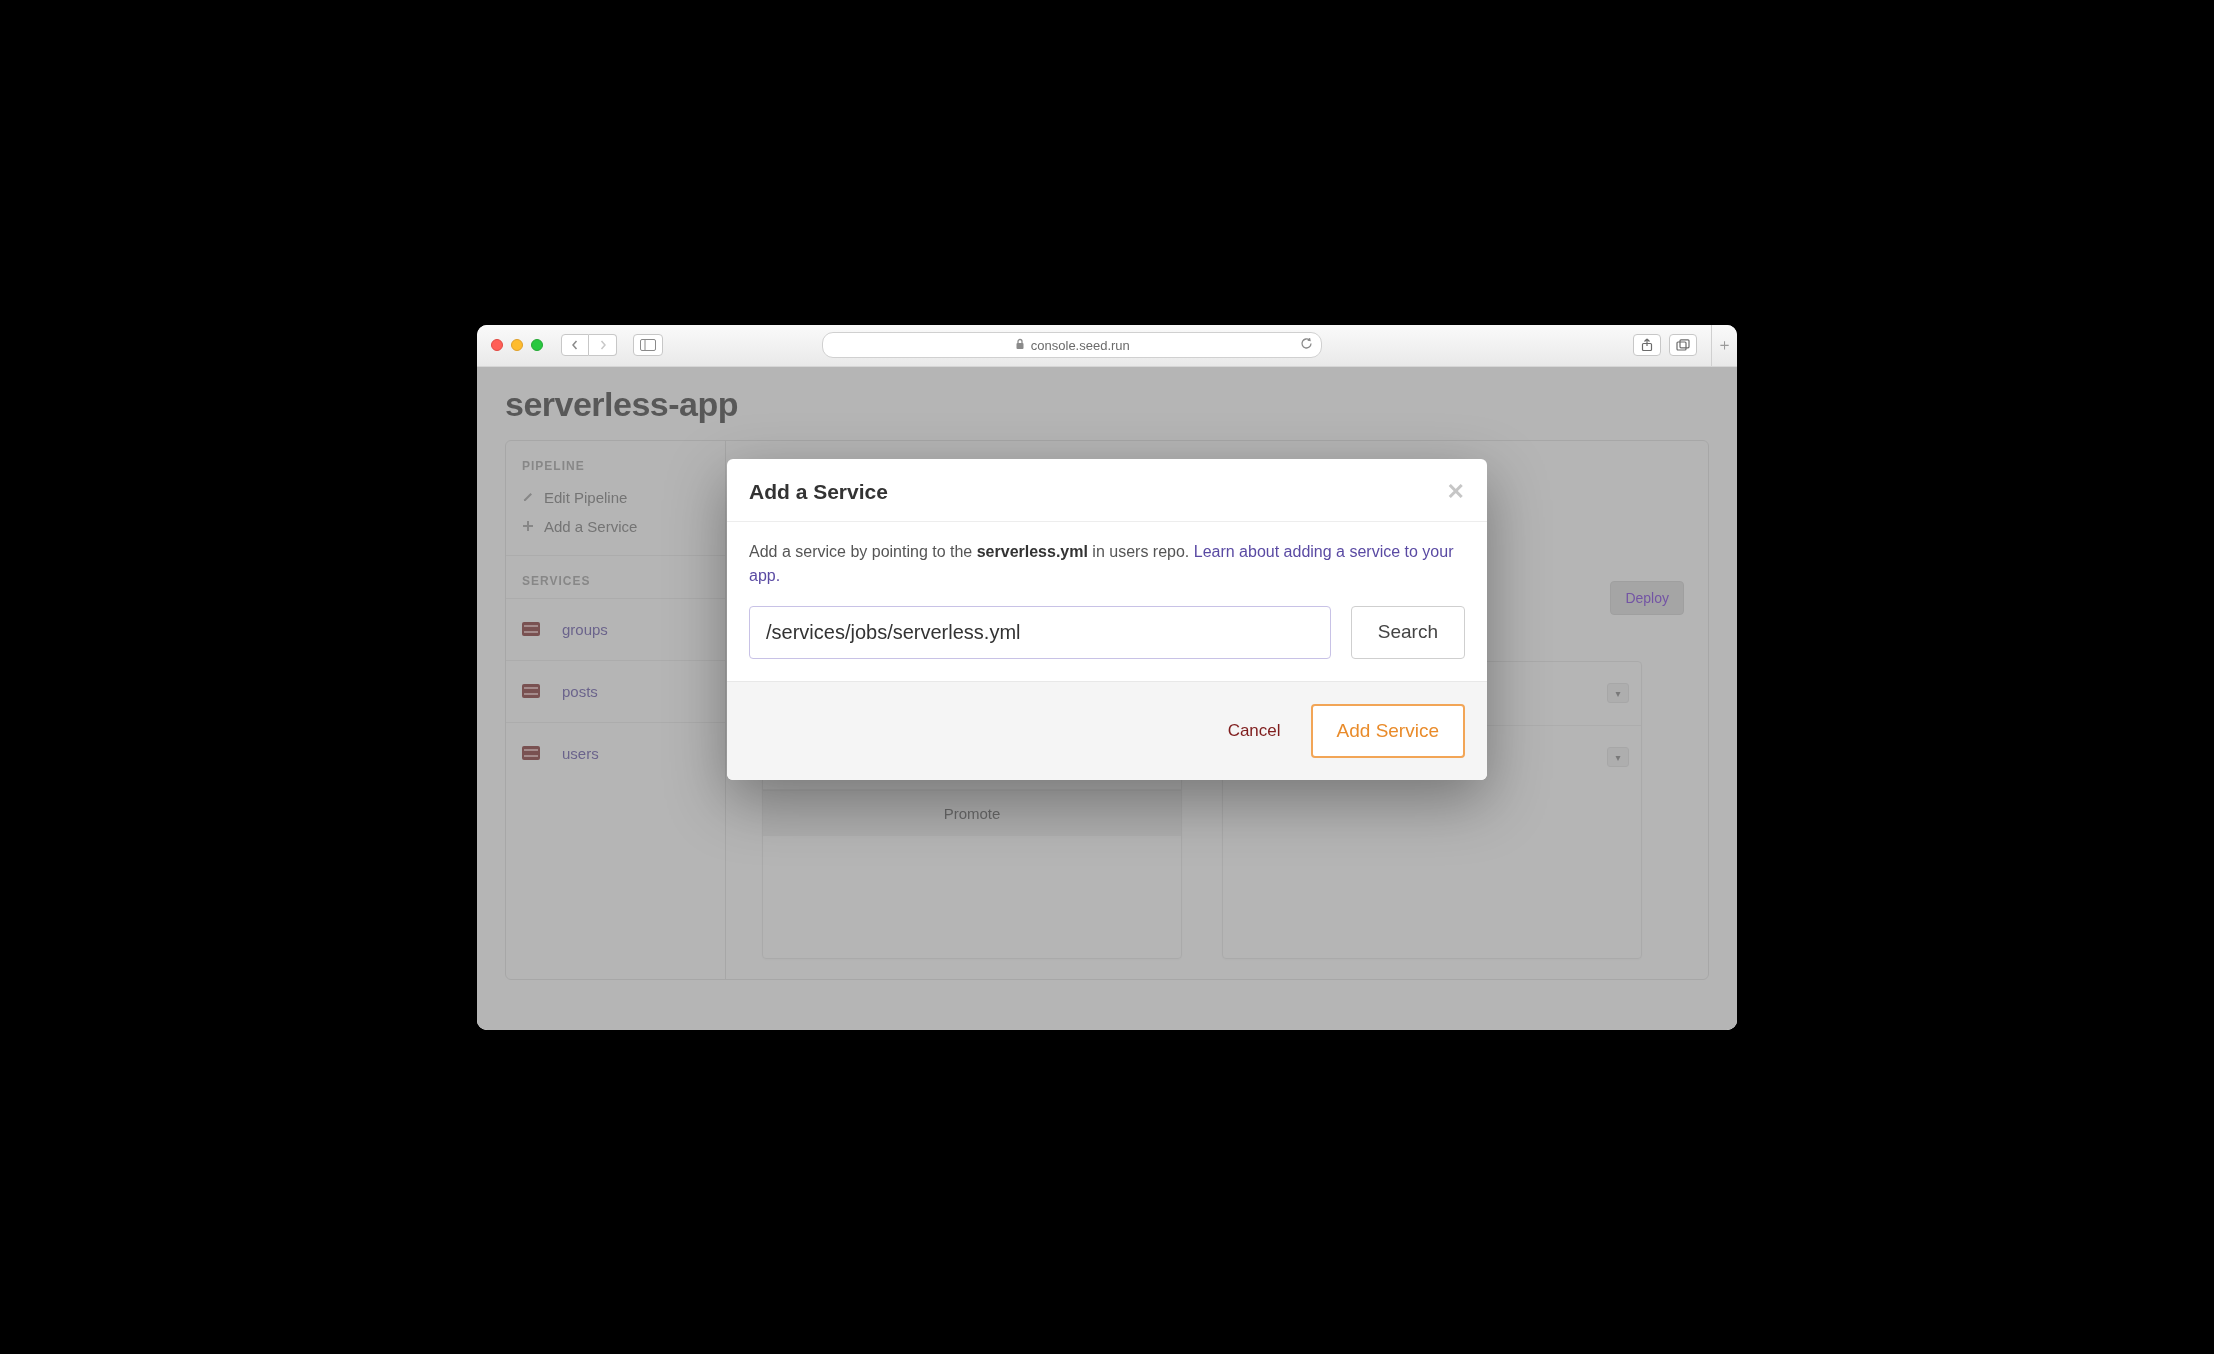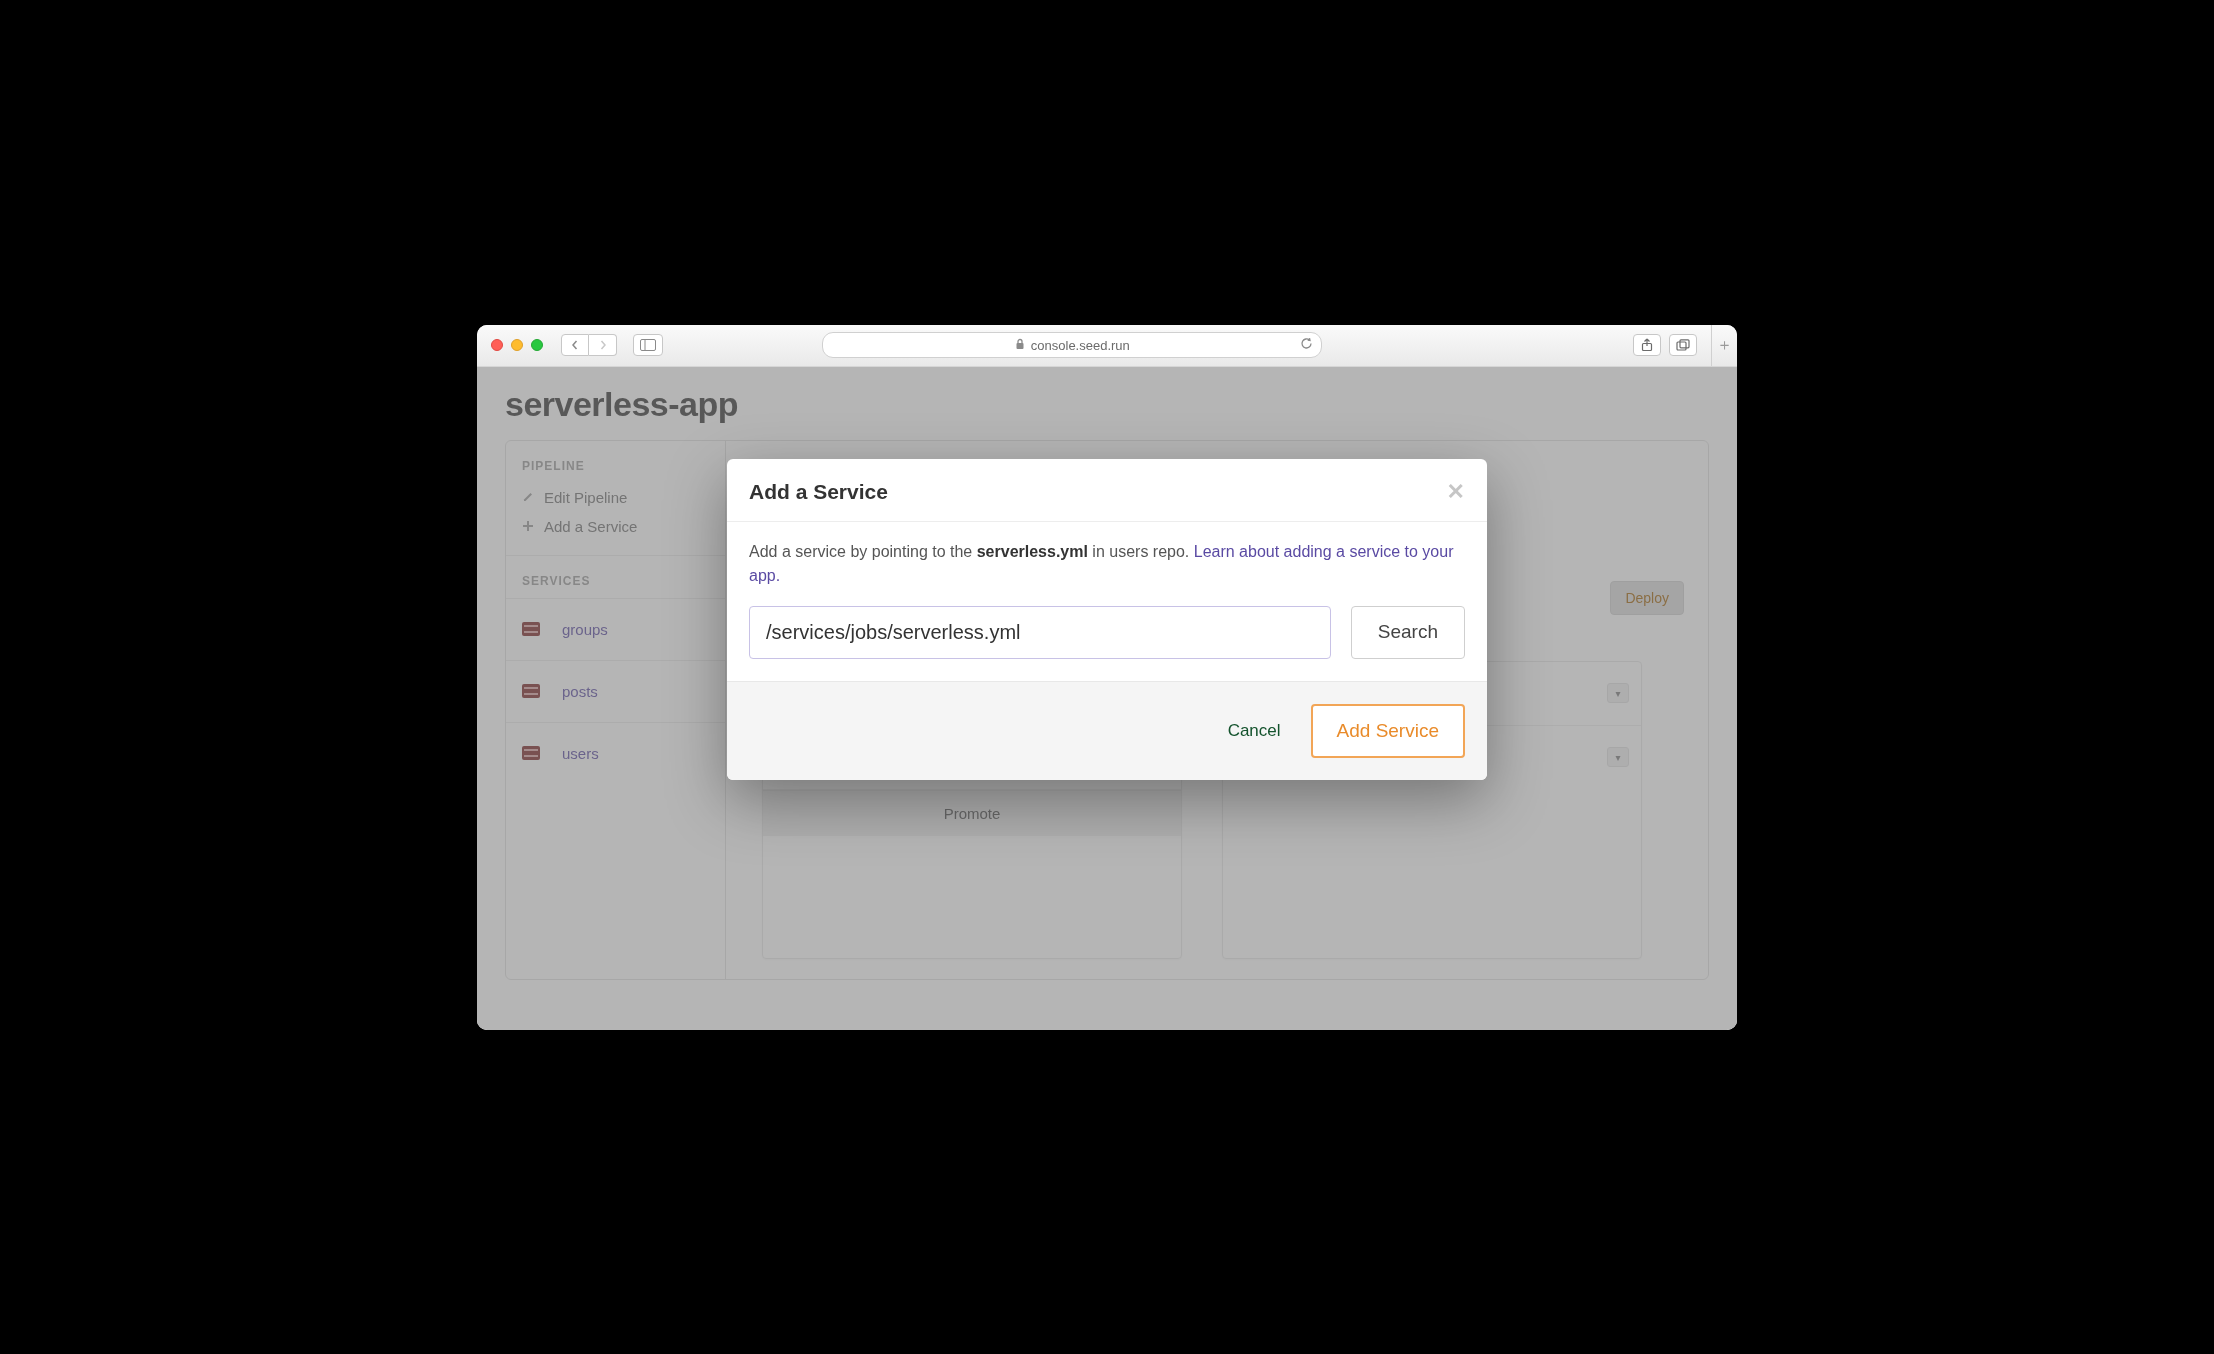--- a/index.html
+++ b/index.html
@@ -149,21 +149,21 @@
   .main-area {
     flex: 1;
     display: flex;
     gap: 40px;
     padding: 20px 36px;
     position: relative;
   }
   .deploy-btn {
     position: absolute; right: 24px; top: 140px;
     background: #dcdcdc; border: 1px solid #cfcfcf;
-    padding: 8px 14px; border-radius: 4px; font-size: 14px; color: #a16207;
+    padding: 8px 14px; border-radius: 4px; font-size: 14px; color: #6d28d9;
   }
   .stage-col {
     width: 420px;
     border: 1px solid #e7e7e7;
     border-radius: 4px;
     overflow: hidden;
     margin-top: 200px;
     box-shadow: 0 1px 2px rgba(0,0,0,0.04);
   }
   .stage-row {
@@ -249,21 +249,21 @@
   }
   .modal-foot {
     background: #f5f5f5;
     border-top: 1px solid #e8e8e8;
     padding: 22px;
     display: flex;
     justify-content: flex-end;
     gap: 30px;
     align-items: center;
   }
-  .cancel-link { color: #14532d; font-size: 17px; cursor: pointer; }
+  .cancel-link { color: #7f1d1d; font-size: 17px; cursor: pointer; }
   .add-btn {
     border: 2px solid #f2a556;
     color: #e98b2a;
     background: #fff;
     border-radius: 4px;
     padding: 14px 24px;
     font-size: 19px;
     font-weight: 500;
     cursor: pointer;
   }

